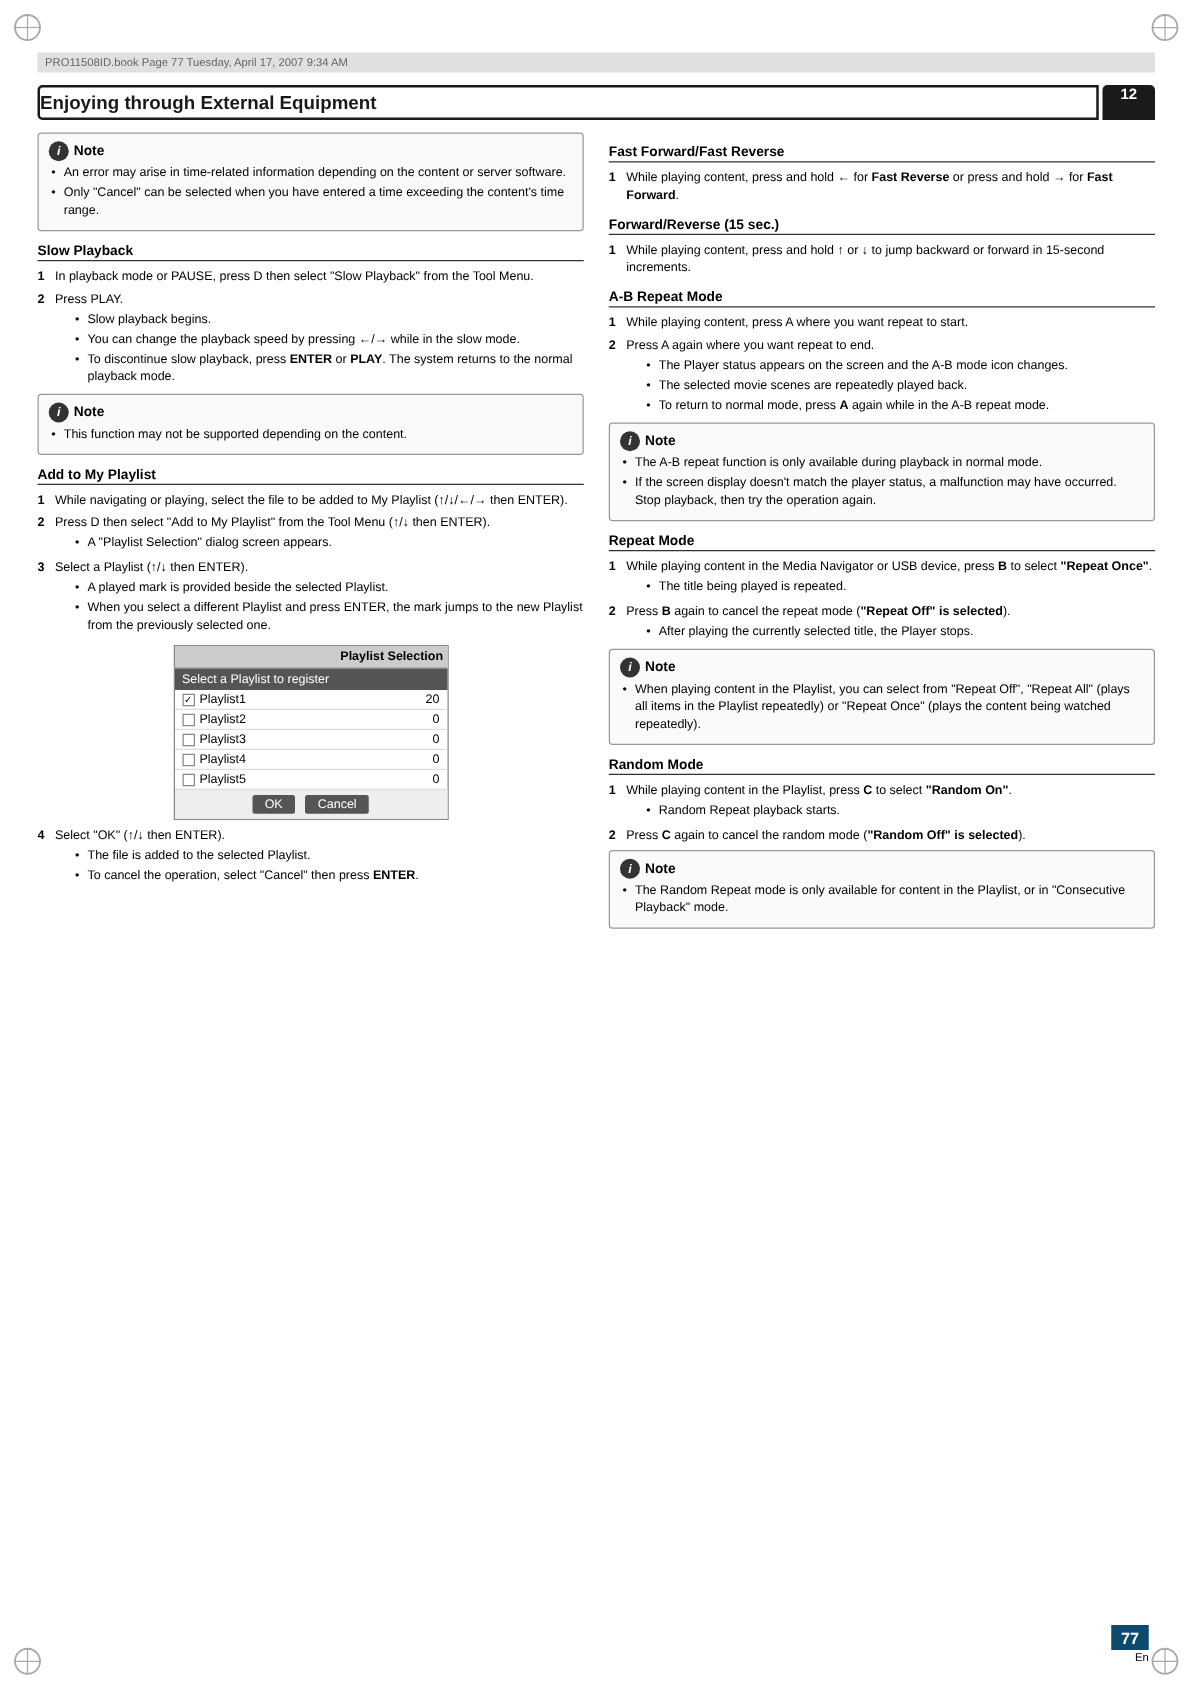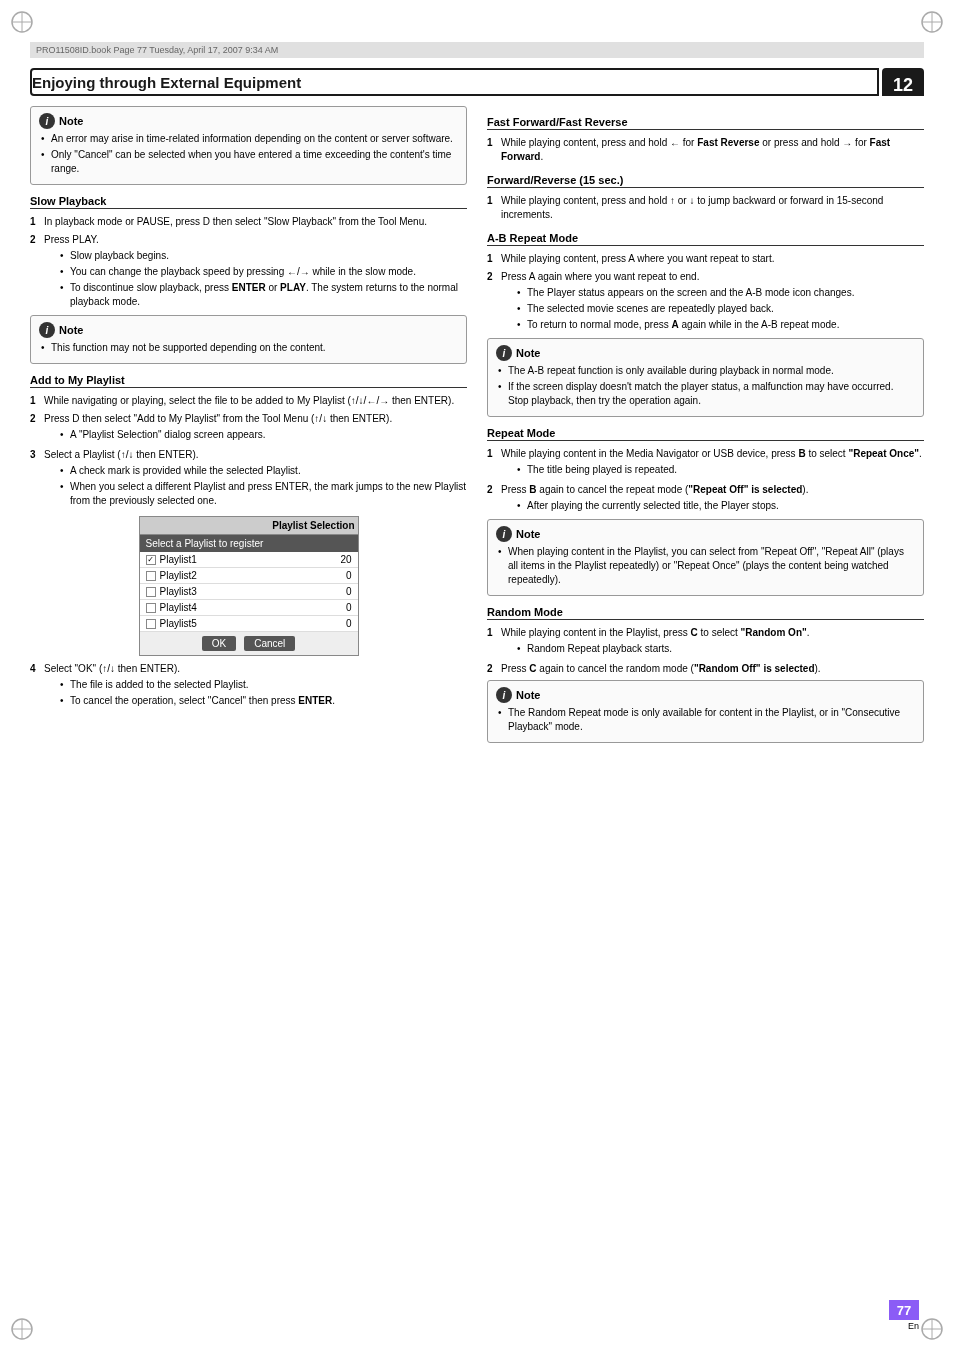--- a/index.html
+++ b/index.html
@@ -43,23 +43,23 @@
     
     .chapter-badge {
       position: absolute;
       top: 68px;
       right: 30px;
       width: 42px;
       height: 28px;
       background: #1a1a1a;
       color: #fff;
       display: flex;
-      align-items: flex-end;
+      align-items: flex-start;
       justify-content: center;
-      font-size: 18px;
+      font-size: 12px;
       font-weight: bold;
       border-radius: 4px 4px 0 0;
     }
 
     
     .page-title-bar {
       position: absolute;
       top: 68px;
       left: 30px;
       right: 75px;
@@ -256,21 +256,21 @@
     }
 
     
     .page-number {
       position: absolute;
       bottom: 20px;
       right: 35px;
       font-size: 11px;
     }
     .page-num-box {
-      background: #8b5cf6;
+      background: #0c4a6e;
       color: #fff;
       width: 30px;
       height: 20px;
       display: flex;
       align-items: center;
       justify-content: center;
       font-size: 13px;
       font-weight: bold;
     }
     .page-lang {
@@ -383,21 +383,21 @@
           <li>A "Playlist Selection" dialog screen appears.</li>
         </ul>
       </span>
     </div>
 
     <div class="step">
       <span class="step-num">3</span>
       <span class="step-content">
         <span>Select a Playlist (↑/↓ then ENTER).</span>
         <ul class="sub-bullets">
-          <li>A check mark is provided while the selected Playlist.</li>
+          <li>A played mark is provided beside the selected Playlist.</li>
           <li>When you select a different Playlist and press ENTER, the mark jumps to the new Playlist from the previously selected one.</li>
         </ul>
       </span>
     </div>
 
     <div class="playlist-dialog">
       <div class="playlist-dialog-title">Playlist Selection</div>
       <div class="playlist-dialog-subtitle">Select a Playlist to register</div>
       <div class="playlist-item selected">
         <div class="playlist-item-left">

